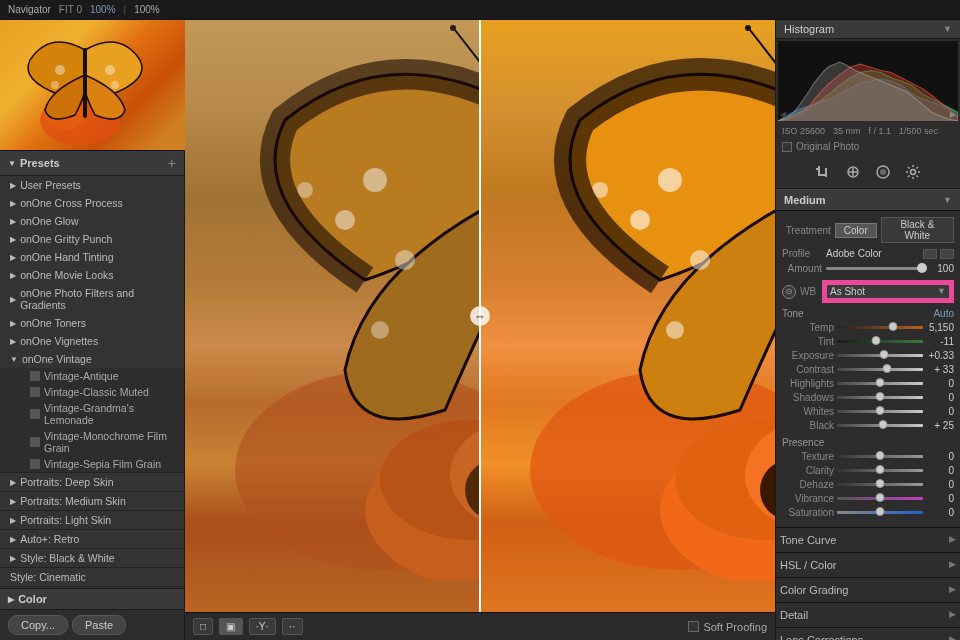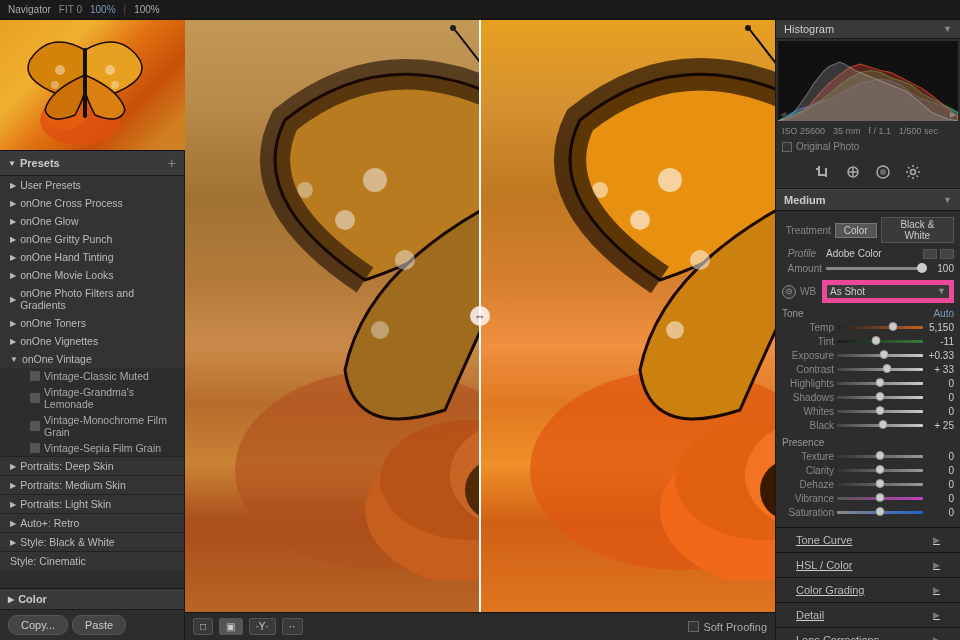--- a/index.html
+++ b/index.html
@@ -72,21 +72,21 @@
     .section-content { padding: 6px 6px; }
 
     
     .treatment-row { display: flex; align-items: center; gap: 4px; margin-bottom: 5px; font-size: 10px; }
     .treatment-label { color: #888; width: 55px; text-align: right; }
     .treatment-btn { background: #3a3a3a; border: 1px solid #555; color: #ccc; padding: 1px 8px; font-size: 10px; cursor: pointer; }
     .treatment-btn.active { background: #555; border-color: #777; }
 
     
     .profile-row { display: flex; align-items: center; gap: 4px; margin-bottom: 4px; font-size: 10px; }
-    .profile-label { color: #888; width: 40px; text-align: center; font-style: italic; }
+    .profile-label { color: #888; width: 40px; text-align: left; }
     .profile-value { color: #ccc; flex: 1; }
     .profile-icons { display: flex; gap: 3px; }
     .pi { width: 14px; height: 10px; background: #444; border: 1px solid #555; cursor: pointer; }
 
     
     .amount-row { display: flex; align-items: center; gap: 4px; margin-bottom: 6px; font-size: 10px; }
     .amount-label { color: #888; width: 40px; text-align: right; }
     .amount-slider-track { flex: 1; height: 3px; background: #555; position: relative; border-radius: 1px; }
     .amount-slider-fill { position: absolute; left: 0; top: 0; height: 100%; background: #888; border-radius: 1px; }
     .amount-thumb { position: absolute; top: -4px; width: 10px; height: 10px; background: #ccc; border-radius: 50%; transform: translateX(-50%); cursor: pointer; }
@@ -106,21 +106,21 @@
     .slider-track.white { background: linear-gradient(to right, #444, #ccc); }
     .slider-thumb { position: absolute; top: -4px; width: 9px; height: 9px; background: #ccc; border-radius: 50%; transform: translateX(-50%); cursor: pointer; border: 1px solid #999; }
     .slider-value { width: 28px; text-align: right; color: #ccc; font-size: 10px; }
 
     
     .subsection-title { color: #999; font-size: 10px; text-align: right; margin-bottom: 3px; display: flex; justify-content: space-between; align-items: center; }
     .subsection-auto { color: #7a9abf; cursor: pointer; font-size: 10px; }
 
     
     .collapsed-section { background: #2d2d2d; border-top: 1px solid #111; cursor: pointer; }
-    .collapsed-header { padding: 6px 20px; display: flex; align-items: center; justify-content: space-between; text-decoration: underline; }
+    .collapsed-header { padding: 6px 4px; display: flex; justify-content: space-between; }
     .collapsed-title { font-size: 11px; color: #bbb; }
     .collapsed-arrow { font-size: 9px; color: #777; }
 
     
     .hist-svg { width: 100%; height: 100%; }
 
     
     .split-handle { position: absolute; top: 50%; left: 50%; transform: translate(-50%, -50%); width: 20px; height: 20px; background: rgba(255,255,255,0.8); border-radius: 50%; cursor: ew-resize; z-index: 11; display: flex; align-items: center; justify-content: center; font-size: 12px; color: #333; }
   </style>
 </head>
@@ -227,20 +227,21 @@
           <span style="font-size:8px;">▶</span>
           <span>onOne Vignettes</span>
         </div>
       </div>
 
       <div class="preset-group">
         <div class="preset-group-header">
           <span style="font-size:8px;">▼</span>
           <span>onOne Vintage</span>
         </div>
+        <div class="preset-item sub"><span class="preset-icon"></span>Vintage-Antique</div>
         <div class="preset-item sub"><span class="preset-icon"></span>Vintage-Classic Muted</div>
         <div class="preset-item sub"><span class="preset-icon"></span>Vintage-Grandma's Lemonade</div>
         <div class="preset-item sub"><span class="preset-icon"></span>Vintage-Monochrome Film Grain</div>
         <div class="preset-item sub"><span class="preset-icon"></span>Vintage-Sepia Film Grain</div>
       </div>
 
       <div class="preset-group-header" style="padding:3px 8px 3px 10px;color:#bbb;cursor:pointer;display:flex;align-items:center;gap:4px;background:#333;border-top:1px solid #222;">
         <span style="font-size:8px;">▶</span>
           <span>Portraits: Deep Skin</span>
       </div>

